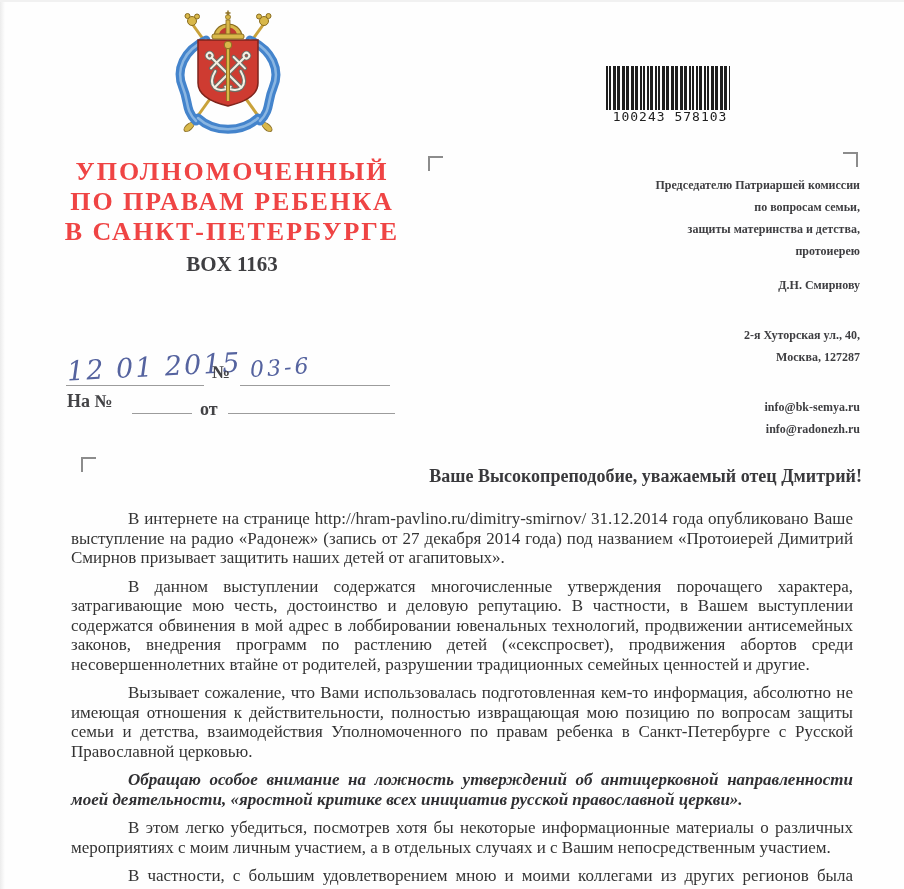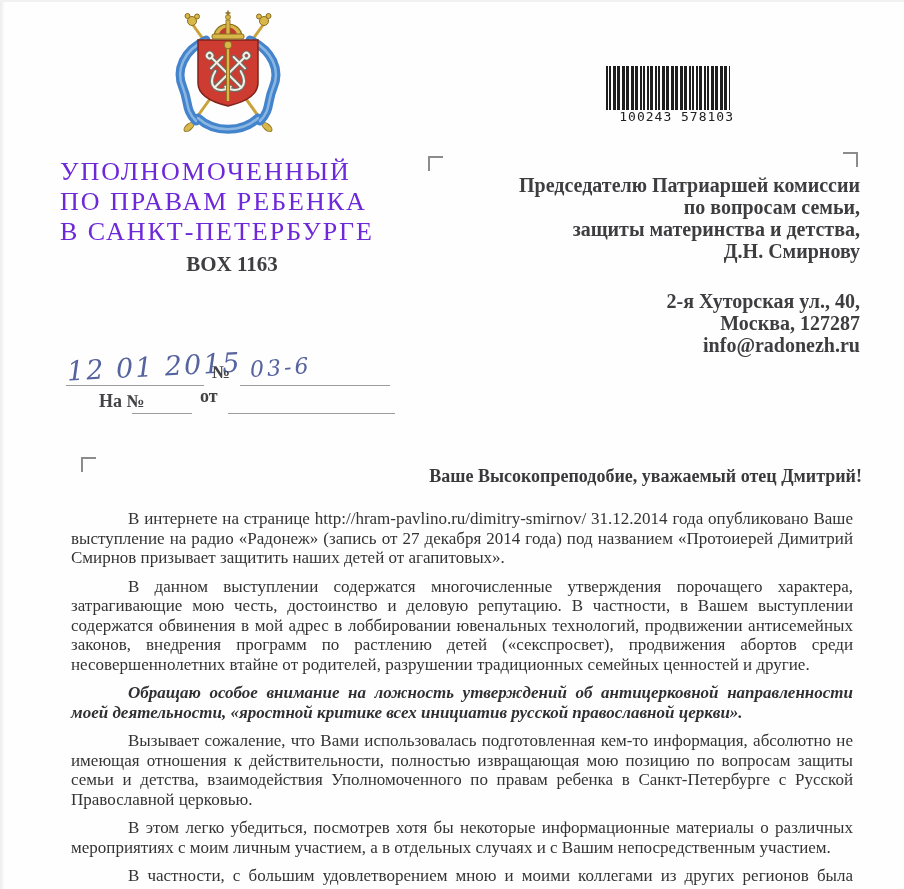--- a/index.html
+++ b/index.html
@@ -9,58 +9,58 @@
     font-family:"Liberation Serif", serif;
     color:#3a3a3a;
   }
   .page::before{content:"";position:absolute;left:0;top:0;bottom:0;width:5px;
     background:linear-gradient(90deg,#ececec,rgba(255,255,255,0));pointer-events:none;}
   .page::after{content:"";position:absolute;left:0;top:0;right:0;height:2px;
     background:#f1f1f1;pointer-events:none;}
 
   
   .emblem{position:absolute;left:172px;top:6px;width:112px;height:140px;}
-  .org-title{position:absolute;left:60px;top:157px;width:344px;text-align:left;
-    font-weight:400;font-size:26px;line-height:30px;letter-spacing:2px;color:#6d28d9;}
+  .org-title{position:absolute;left:60px;top:157px;width:344px;text-align:center;
+    font-weight:700;font-size:26px;line-height:30px;letter-spacing:2px;color:#ef4444;}
   .org-postal{position:absolute;left:60px;top:252px;width:344px;text-align:center;
     font-weight:700;font-size:21px;line-height:25px;color:#3e3e41;}
   .org-phones{position:absolute;left:60px;top:316px;width:344px;text-align:center;
     font-weight:700;font-size:15.5px;line-height:19px;color:#434346;}
 
   .refline{position:absolute;background:#9c9c9c;height:1px;}
   .u-date{left:66px;top:385px;width:138px;}
   .u-num{left:240px;top:385px;width:150px;}
   .u-in{left:132px;top:413px;width:60px;}
   .u-from{left:228px;top:413px;width:167px;}
 
   .hw{font-family:"DejaVu Serif", serif;font-style:italic;color:#55639f;white-space:nowrap;}
   .hw-date{position:absolute;left:67px;top:351px;font-size:27px;letter-spacing:2px;transform:rotate(-3deg);}
   .hw-num{position:absolute;left:250px;top:355px;font-size:22px;letter-spacing:3px;transform:rotate(-4deg);}
   .lbl{position:absolute;font-weight:700;font-size:18px;color:#434346;}
   .lbl-no{left:212px;top:362px;}
-  .lbl-in{left:67px;top:391px;margin-left:32px;}
-  .lbl-from{left:200px;top:386px;}
-
-  
-  .barcode{position:absolute;left:606px;top:66px;width:128px;height:62px;text-align:right;}
+  .lbl-in{left:67px;top:391px;}
+  .lbl-from{left:200px;top:399px;}
+
+  
+  .barcode{position:absolute;left:606px;top:66px;width:128px;height:62px;text-align:center;}
   .barcode-bars{width:124px;height:44px;overflow:hidden;white-space:nowrap;}
   .barcode-bars i{display:inline-block;height:100%;background:#1e1e1e;}
   .barcode-num{font-family:"DejaVu Sans Mono", monospace;font-size:13px;letter-spacing:1px;
     color:#202020;margin-top:0;line-height:14px;}
 
   
   .corner{position:absolute;width:13px;height:13px;border:0 solid #8c8c8c;}
   .c-tl{left:428px;top:156px;border-left-width:2px;border-top-width:2px;}
   .c-tr{left:843px;top:152px;border-right-width:2px;border-top-width:2px;}
   .c-body{left:81px;top:457px;border-left-width:2px;border-top-width:2px;}
 
   
   .addressee{position:absolute;left:470px;top:174px;width:390px;text-align:right;
-    font-weight:700;font-size:20px;line-height:22px;color:#3e3e41;}
-  .addressee .gap-s{}
+    font-weight:700;font-size:12px;line-height:22px;color:#3e3e41;}
+  .addressee .gap-s{margin-top:12px;}
   .addressee .gap-m{margin-top:28px;}
 
   
   .salutation{position:absolute;left:64px;top:466px;width:798px;text-align:right;
     font-weight:700;font-size:18px;color:#39393c;}
   .body-text{position:absolute;left:62px;top:500px;width:800px;
     font-size:17px;line-height:19.5px;text-align:justify;color:#333333;}
   .body-text p{margin:9px;text-indent:57px;}
   .body-text p.em{font-weight:700;font-style:italic;color:#303033;}
 </style>
@@ -170,30 +170,32 @@
   </div>
 
   <div class="corner c-tl"></div>
   <div class="corner c-tr"></div>
   <div class="corner c-body"></div>
 
   <div class="addressee">
     <div>Председателю Патриаршей комиссии</div>
     <div>по вопросам семьи,</div>
     <div>защиты материнства и детства,</div>
+    <div>протоиерею</div>
     <div class="gap-s">Д.Н. Смирнову</div>
     <div class="gap-m">2-я Хуторская ул., 40,</div>
     <div>Москва, 127287</div>
+    <div class="gap-m">info@bk-semya.ru</div>
     <div>info@radonezh.ru</div>
   </div>
 
   <div class="salutation">Ваше Высокопреподобие, уважаемый отец Дмитрий!</div>
 
   <div class="body-text">
     <p class="para">В интернете на странице http://hram-pavlino.ru/dimitry-smirnov/ 31.12.2014 года опубликовано Ваше выступление на радио «Радонеж» (запись от 27 декабря 2014 года) под названием «Протоиерей Димитрий Смирнов призывает защитить наших детей от агапитовых».</p>
     <p class="para">В данном выступлении содержатся многочисленные утверждения порочащего характера, затрагивающие мою честь, достоинство и деловую репутацию. В частности, в Вашем выступлении содержатся обвинения в мой адрес в лоббировании ювенальных технологий, продвижении антисемейных законов, внедрения программ по растлению детей («секспросвет), продвижения абортов среди несовершеннолетних втайне от родителей, разрушении традиционных семейных ценностей и другие.</p>
+    <p class="para">Вызывает сожаление, что Вами использовалась подготовленная кем-то информация, абсолютно не имеющая отношения к действительности, полностью извращающая мою позицию по вопросам защиты семьи и детства, взаимодействия Уполномоченного по правам ребенка в Санкт-Петербурге с Русской Православной церковью.</p>
     <p class="para em">Обращаю особое внимание на ложность утверждений  об антицерковной направленности моей деятельности, «яростной критике всех инициатив русской православной церкви».</p>
-    <p class="para">Вызывает сожаление, что Вами использовалась подготовленная кем-то информация, абсолютно не имеющая отношения к действительности, полностью извращающая мою позицию по вопросам защиты семьи и детства, взаимодействия Уполномоченного по правам ребенка в Санкт-Петербурге с Русской Православной церковью.</p>
     <p class="para">В этом легко убедиться, посмотрев хотя бы некоторые информационные материалы о различных мероприятиях с моим личным участием, а в отдельных случаях и с Вашим непосредственным участием.</p>
     <p class="para">В частности, с большим удовлетворением мною и моими коллегами из других регионов была воспринята Ваша позиция по вопросам семьи и детства, заявленная на 10-м Всероссийском Съезде Уполномоченных по правам ребенка в субъектах российской Федерации в октябре 2014 года (http://www.spbdeti.org/id5003).</p>
   </div>
 
 </div>
 
 </body></html>

